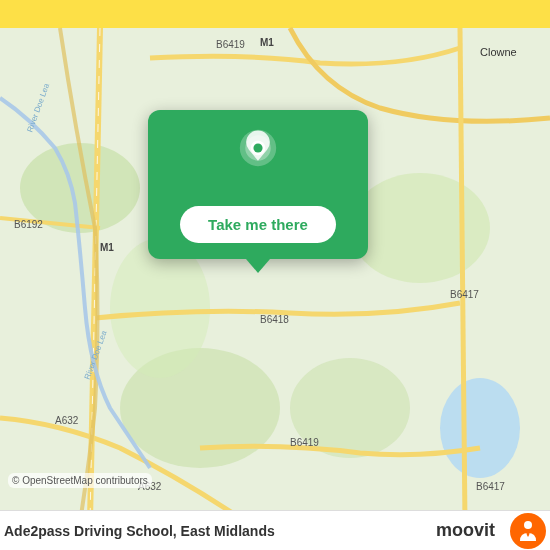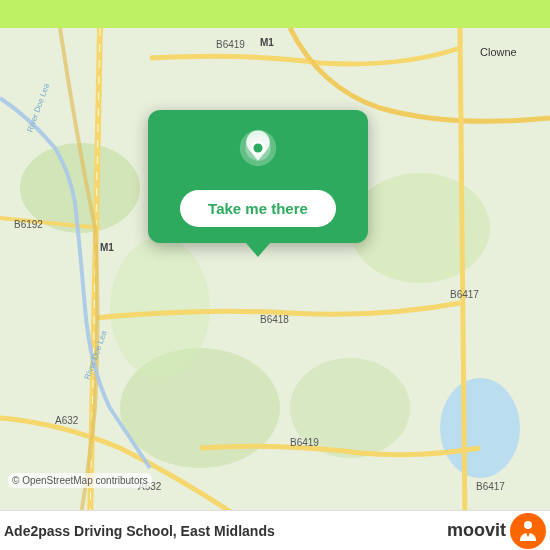--- a/index.html
+++ b/index.html
@@ -9,21 +9,21 @@
       height: 550px;
       overflow: hidden;
       font-family: Arial, sans-serif;
       position: relative;
     }
 
     #map-container {
       width: 550px;
       height: 550px;
       position: relative;
-      background-color: #bef264;
+      background-color: #fde047;
       overflow: hidden;
     }
 
     
     #map-svg {
       position: absolute;
       top: 0; left: 0;
       width: 100%; height: 100%;
     }
 
@@ -59,21 +59,21 @@
       color: #555;
       background: rgba(255,255,255,0.7);
       padding: 2px 4px;
       border-radius: 6px;
     }
 
     
     #moovit-logo {
       display: flex;
       align-items: center;
-      gap: 4px;
+      gap: 15px;
       justify-content: center;
     }
 
     #moovit-text {
       font-size: 18px;
       font-weight: bold;
       color: #333;
     }
 
     #moovit-icon {
@@ -87,20 +87,21 @@
       top: 110px;
       left: 148px;
       width: 220px;
       background: #2eaa5e;
       border-radius: 12px;
       display: flex;
       flex-direction: column;
       align-items: center;
       padding: 18px 5px 16px;
       box-shadow: 0 4px 16px rgba(0,0,0,0.3);
+      gap: 16px;
     }
 
     #pin-icon {
       width: 50px;
       height: 50px;
       margin-bottom: 12px;
     }
 
     #take-me-there-btn {
       background: white;

